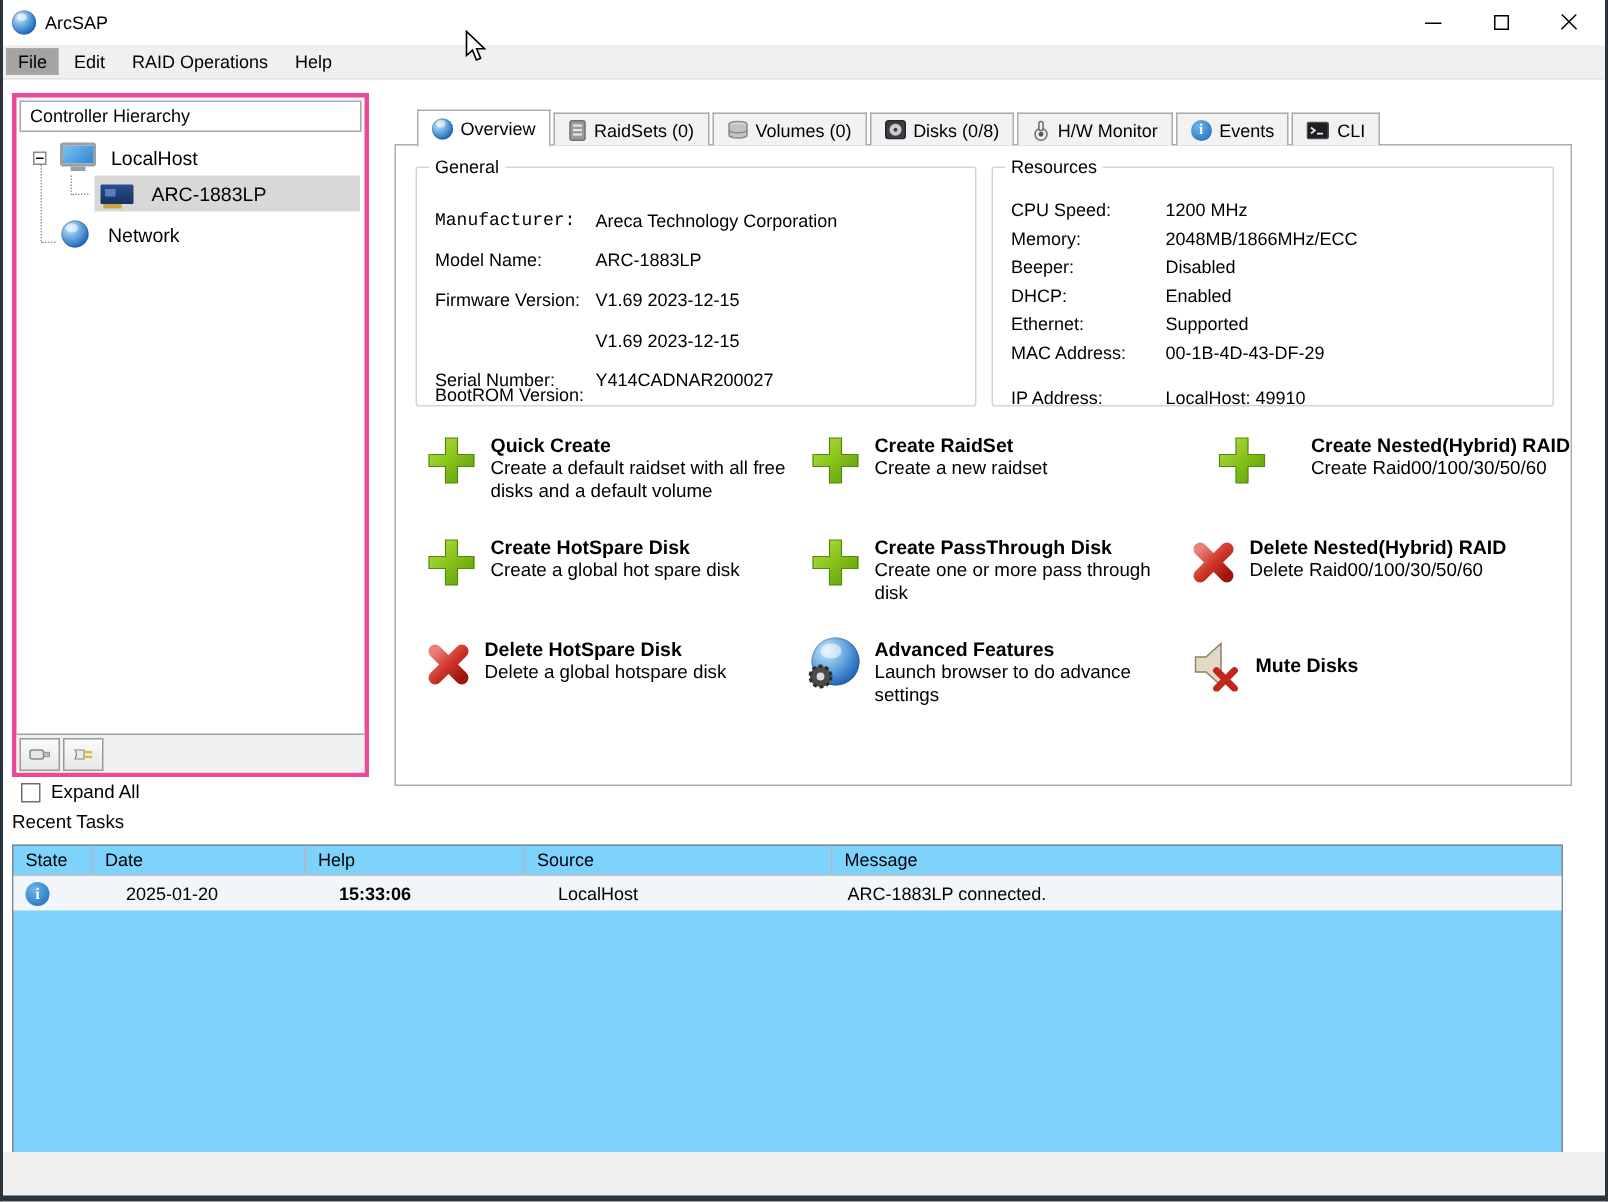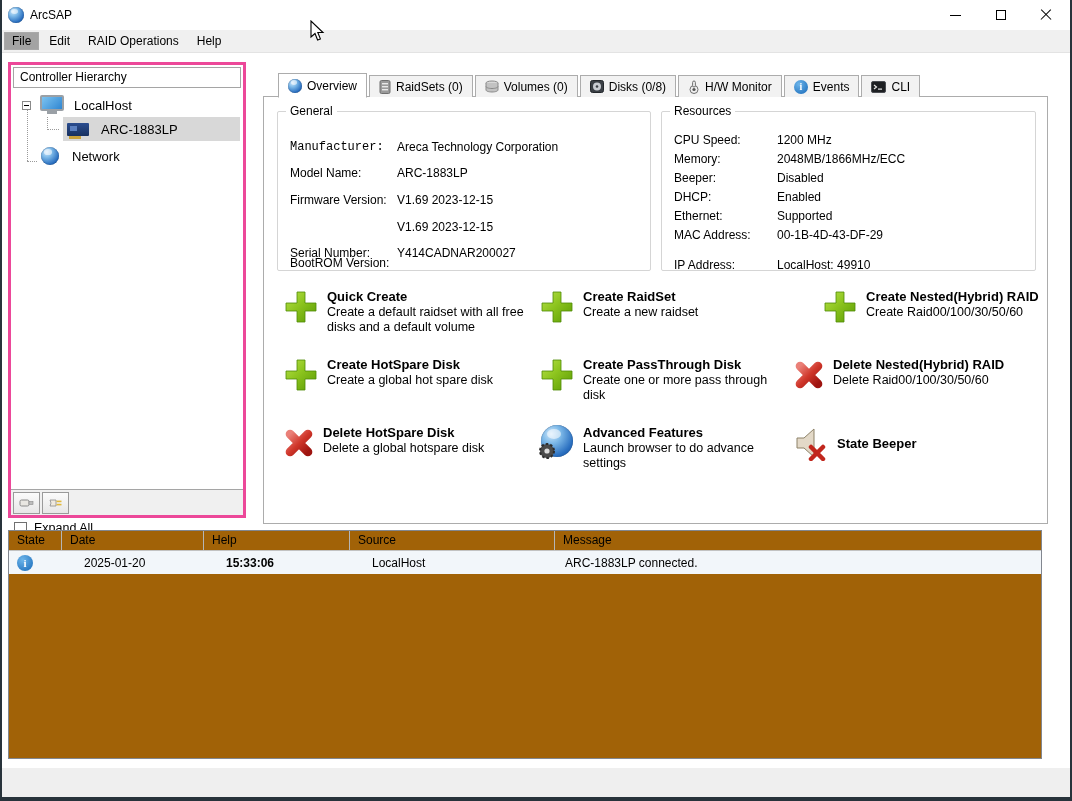--- a/index.html
+++ b/index.html
@@ -55,21 +55,21 @@
   .groupbox{position:absolute;border:1px solid #d5d5d5;border-radius:2px;}
   .legend{position:absolute;top:-8px;left:8px;background:#fff;padding:0 4px;}
   .inforow{position:absolute;display:flex;font-size:12px;}
   .inforow .lab{flex:none;}
   
   .action{position:absolute;display:flex;width:248px;cursor:default;}
   .action .ic{flex:none;width:36px;height:36px;margin-right:8px;}
   .action .tx .t1{font-weight:bold;font-size:13px;line-height:15px;}
   .action .tx .t2{font-size:12.5px;line-height:15px;margin-top:1px;}
   
-  .tasks{left:8px;top:530px;width:1034px;height:229px;border:1px solid #828790;background:#a16207;}
+  .tasks{left:8px;top:563px;width:1034px;height:229px;border:1px solid #828790;background:#7dd3fc;}
   .thead{display:flex;height:20px;border-bottom:1px solid #c2c2c2;}
   .th{border-right:1px solid #b5b5b5;padding:2px 0 0 8px;font-size:12px;}
   .trow{display:flex;height:23px;background:#f2f6fa;align-items:center;}
   .td{padding-left:8px;font-size:12px;display:flex;align-items:center;}
   .info-ic{width:16px;height:16px;border-radius:50%;background:radial-gradient(circle at 35% 30%,#6db5ea,#1668b8);color:#fff;font-weight:bold;font-size:11px;display:flex;align-items:center;justify-content:center;font-family:"Liberation Serif",serif;}
   
   .edge{background:#28333b;z-index:50;}
   .bottom-strip{left:2px;top:768px;width:1068px;height:30px;background:#efefef;}
   .cursor{z-index:99;}
 </style>
@@ -243,21 +243,21 @@
     </div>
     <div class="action" style="left:275px;top:192px;">
       <svg class="ic" viewBox="0 0 36 36">
           <path d="M14 3h8v11h11v8H22v11h-8V22H3v-8h11z" fill="url(#gplus)" stroke="#4e8a05" stroke-width=".8"></path>
         </svg>
       <div class="tx">
           <div class="t1">Create RaidSet</div>
           <div class="t2">Create a new raidset</div>
         </div>
     </div>
-    <div class="action" style="left:558px;top:192px;">
+    <div class="action" style="left:546px;top:192px;gap:20px;">
       <svg class="ic" viewBox="0 0 36 36">
           <path d="M14 3h8v11h11v8H22v11h-8V22H3v-8h11z" fill="url(#gplus)" stroke="#4e8a05" stroke-width=".8"></path>
         </svg>
       <div class="tx">
           <div class="t1">Create Nested(Hybrid) RAID</div>
           <div class="t2">Create Raid00/100/30/50/60</div>
         </div>
     </div>
 
     <div class="action" style="left:19px;top:260px;">
@@ -309,21 +309,21 @@
           <div class="t1">Advanced Features</div>
           <div class="t2">Launch browser to do advance settings</div>
         </div>
     </div>
     <div class="action" style="left:529px;top:328px;align-items:center;">
       <svg class="ic" viewBox="0 0 36 36">
         <polygon points="4,13 11,13 21,4 21,32 11,23 4,23" fill="#e3d9c8" stroke="#8d8268" stroke-width="1"></polygon>
         <path d="M18 22 L30 34 M30 22 L18 34" stroke="#c1271d" stroke-width="4.5" stroke-linecap="round"></path>
       </svg>
       <div class="tx">
-          <div class="t1">State Beeper</div>
+          <div class="t1">Mute Disks</div>
         </div>
     </div>
   </div>
 
   <div class="abs tabbar" style="z-index:2;">
     <div class="tab active">
       <span class="ticon globe" style="width:14px;height:14px;"></span>
       <span>Overview</span>
     </div>
     <div class="tab">

